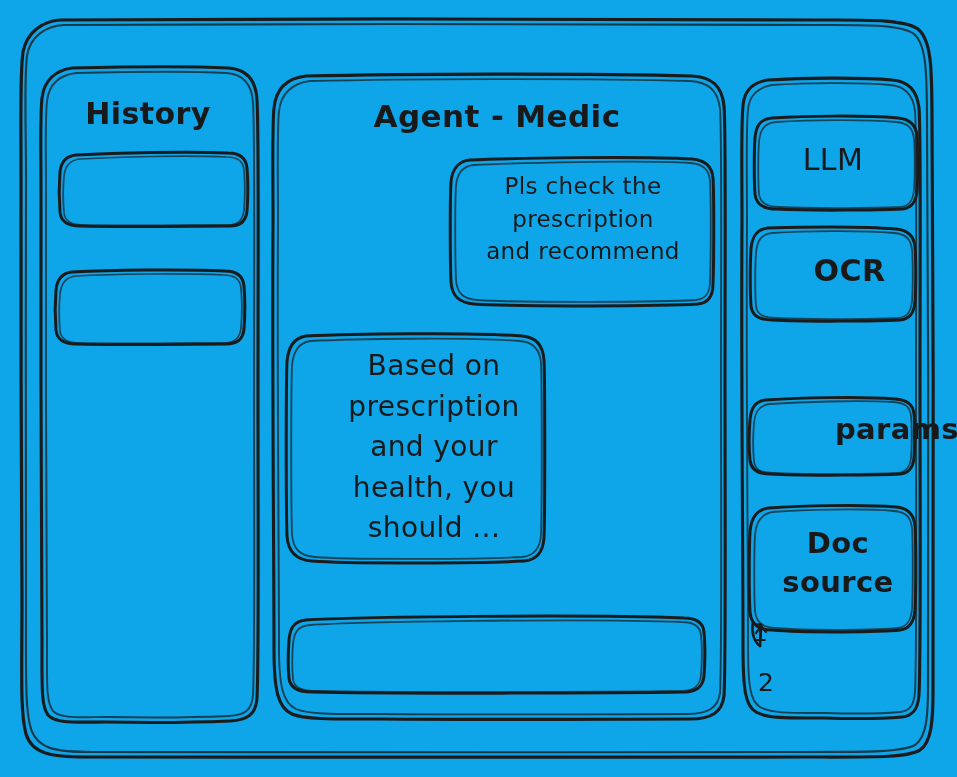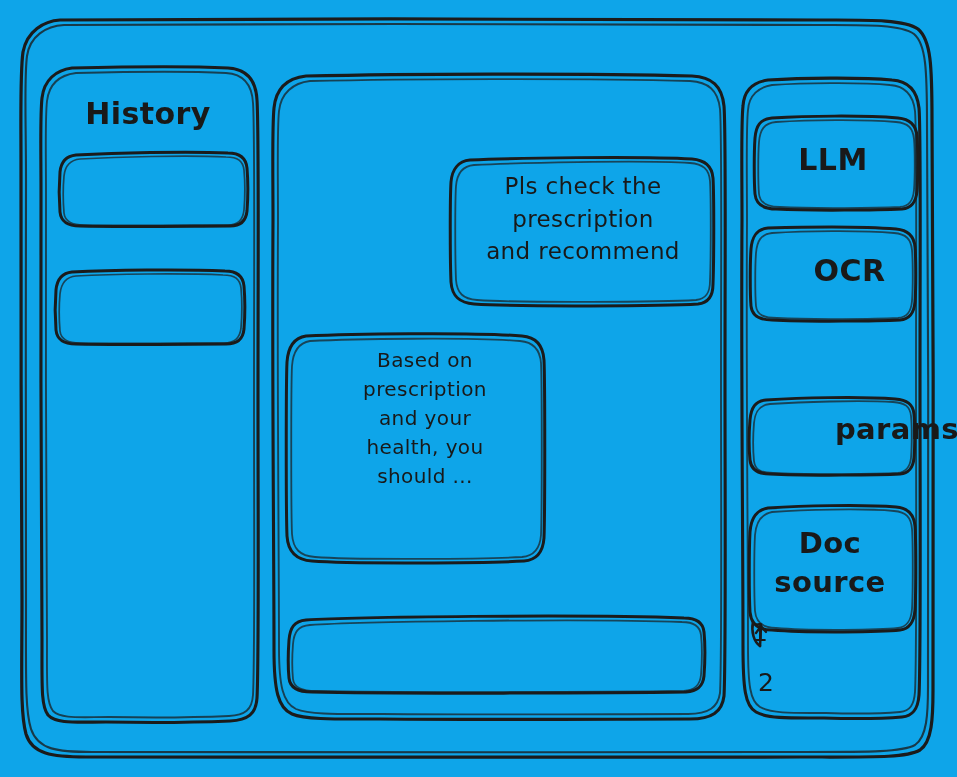--- a/index.html
+++ b/index.html
@@ -61,42 +61,42 @@
     font-size: 31px;
     font-weight: 600;
   }
   #user-msg-text {
     left: 458px; top: 170px; width: 250px;
     font-size: 23px;
     line-height: 1.42;
     text-align: center;
   }
   #agent-msg-text {
-    left: 279px; top: 346px; width: 292px;
-    font-size: 20px;
+    left: 288px; top: 346px; width: 292px;
+    font-size: 28px;
     line-height: 1.45;
   }
   #btn-llm-label {
     left: 752px; top: 142px; width: 162px;
     font-size: 30px;
-    font-weight: 700;
+    font-weight: 400;
   }
   #btn-ocr-label {
     left: 752px; top: 253px; width: 195px;
     font-size: 30px;
     font-weight: 600;
   }
   #btn-params-label {
     left: 784px; top: 412px; width: 162px;
     font-size: 29px;
     font-weight: 600;
     padding-left: 32px;
   }
   #btn-docsource-label {
-    left: 750px; top: 524px; width: 160px;
+    left: 750px; top: 524px; width: 176px;
     font-size: 29px;
     font-weight: 600;
     line-height: 1.35;
   }
   #doc-item-1 {
     left: 752px; top: 618px; width: 28px;
     font-size: 25px;
     text-align: left;
   }
   #doc-item-2 {
@@ -452,20 +452,21 @@
 
   <div class="zone" style="left:41px;top:66px;width:218px;height:657px;"></div>
 
   <div class="lbl" id="history-title">History</div>
 
   <div class="zone" style="left:58px;top:151px;width:190px;height:76px;"></div>
   <div class="zone" style="left:55px;top:269px;width:190px;height:76px;"></div>
 
   <div class="zone" style="left:273px;top:74px;width:452px;height:646px;"></div>
 
+  <div class="lbl" id="agent-title">Agent - Medic</div>
 
   <div class="zone" style="left:451px;top:158px;width:263px;height:148px;">
   </div>
   <div class="lbl" id="user-msg-text">Pls check the
 prescription
 and recommend</div>
 
   <div class="zone" style="left:287px;top:334px;width:258px;height:228px;">
   </div>
   <div class="lbl" id="agent-msg-text">Based on

